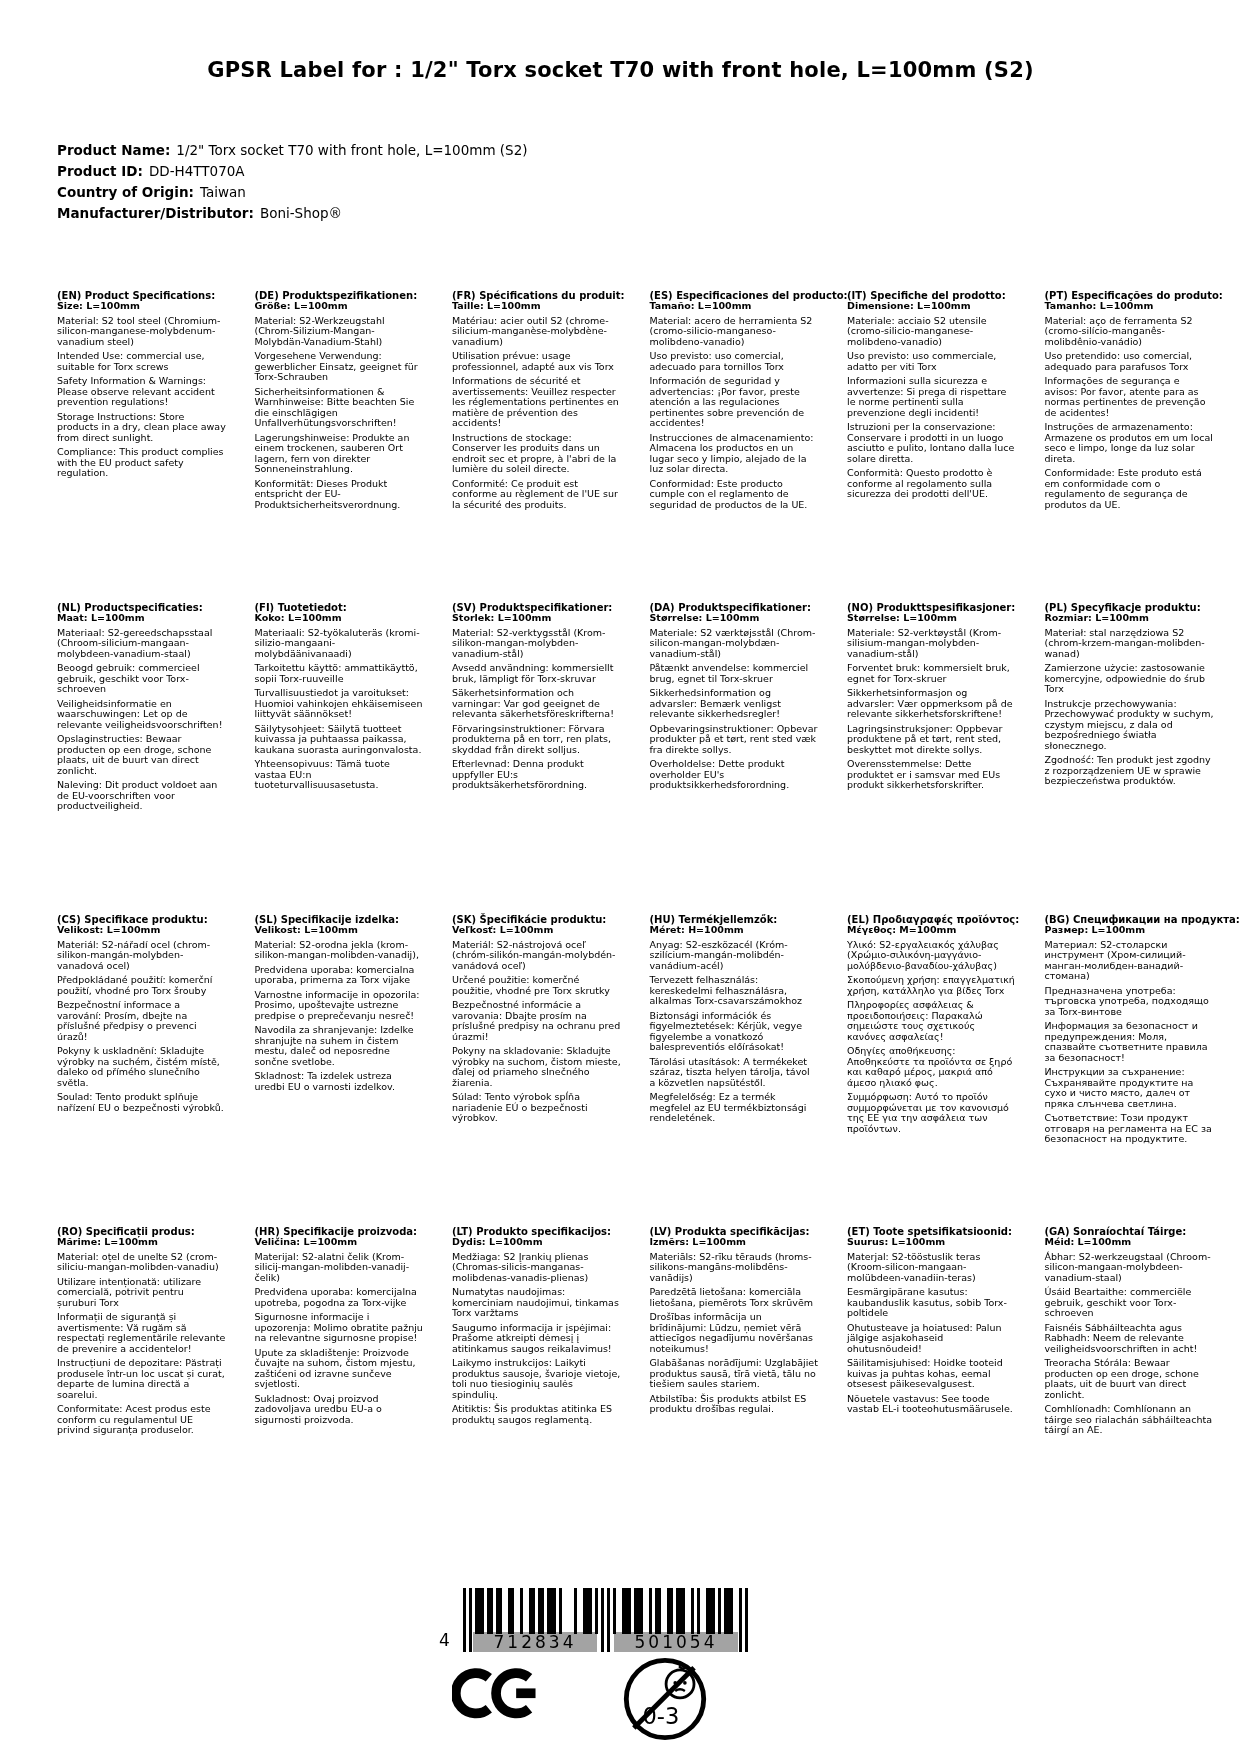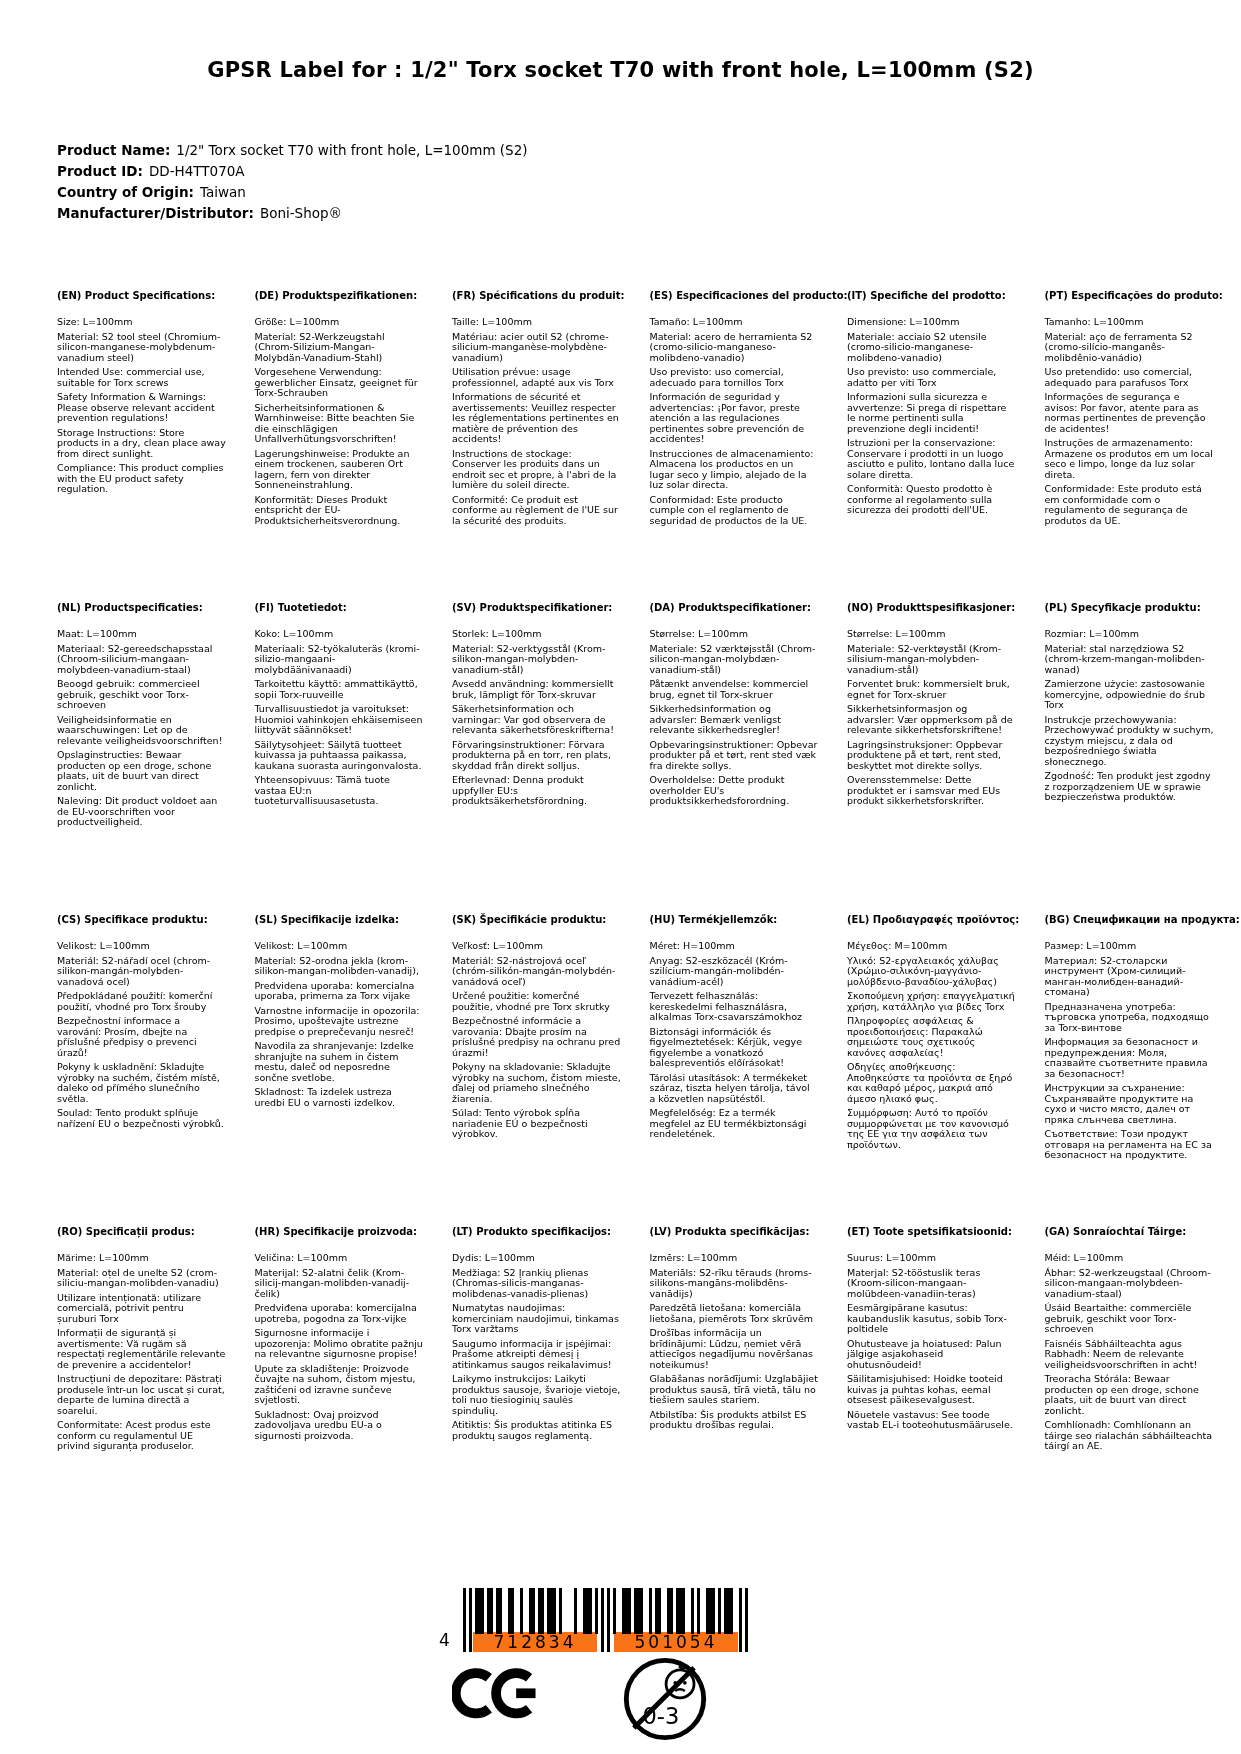--- a/index.html
+++ b/index.html
@@ -23,31 +23,31 @@
     grid-template-columns:repeat(6,169px);
     column-gap:28.5px;
     grid-template-rows:repeat(4,312px);
   }
   .spec-block { width:169px; overflow:visible; }
   .spec-heading {
     font-size:10px; font-weight:bold; line-height:11px;
     white-space:nowrap;
   }
   .spec-par { margin:4px 0 0 0; font-size:9.5px; line-height:10.5px; }
-  .spec-par:first-of-type { margin-top:16px; }
+  .spec-par:first-of-type { margin-top:0;font-weight:bold; }
 
   .barcode { position:absolute; left:463px; top:1588px; width:285px; height:66px; }
   .barcode .bar { position:absolute; top:0; width:3px; background:#000; height:46px; }
   .barcode .bar.tall { height:64px; }
   .barcode-lead {
     position:absolute; left:-24px; top:42px; font-size:17px;
   }
   .barcode-group {
     position:absolute; top:44px; height:20px; font-size:17px;
-    text-align:center; letter-spacing:3px; background:#f97316;
+    text-align:center; letter-spacing:3px; background:#a3a3a3;
   }
   .barcode-group.g1 { left:10px; width:124px; }
   .barcode-group.g2 { left:151px; width:124px; }
 
   .ce-mark { position:absolute; left:452px; top:1668px; }
   .age-icon { position:absolute; left:622px; top:1656px; }
 </style>
 </head>
 <body>
 
@@ -131,21 +131,21 @@
       <p class="spec-par">Tarkoitettu käyttö: ammattikäyttö, sopii Torx-ruuveille</p>
       <p class="spec-par">Turvallisuustiedot ja varoitukset: Huomioi vahinkojen ehkäisemiseen liittyvät säännökset!</p>
       <p class="spec-par">Säilytysohjeet: Säilytä tuotteet kuivassa ja puhtaassa paikassa, kaukana suorasta auringonvalosta.</p>
       <p class="spec-par">Yhteensopivuus: Tämä tuote vastaa EU:n tuoteturvallisuusasetusta.</p>
     </div>
     <div class="spec-block">
       <div class="spec-heading">(SV) Produktspecifikationer:</div>
       <p class="spec-par">Storlek: L=100mm</p>
       <p class="spec-par">Material: S2-verktygsstål (Krom-silikon-mangan-molybden-vanadium-stål)</p>
       <p class="spec-par">Avsedd användning: kommersiellt bruk, lämpligt för Torx-skruvar</p>
-      <p class="spec-par">Säkerhetsinformation och varningar: Var god observera de relevanta säkerhetsföreskrifterna!</p>
+      <p class="spec-par">Säkerhetsinformation och varningar: Var god geeignet de relevanta säkerhetsföreskrifterna!</p>
       <p class="spec-par">Förvaringsinstruktioner: Förvara produkterna på en torr, ren plats, skyddad från direkt solljus.</p>
       <p class="spec-par">Efterlevnad: Denna produkt uppfyller EU:s produktsäkerhetsförordning.</p>
     </div>
     <div class="spec-block">
       <div class="spec-heading">(DA) Produktspecifikationer:</div>
       <p class="spec-par">Størrelse: L=100mm</p>
       <p class="spec-par">Materiale: S2 værktøjsstål (Chrom-silicon-mangan-molybdæn-vanadium-stål)</p>
       <p class="spec-par">Påtænkt anvendelse: kommerciel brug, egnet til Torx-skruer</p>
       <p class="spec-par">Sikkerhedsinformation og advarsler: Bemærk venligst relevante sikkerhedsregler!</p>
       <p class="spec-par">Opbevaringsinstruktioner: Opbevar produkter på et tørt, rent sted væk fra direkte sollys.</p>

